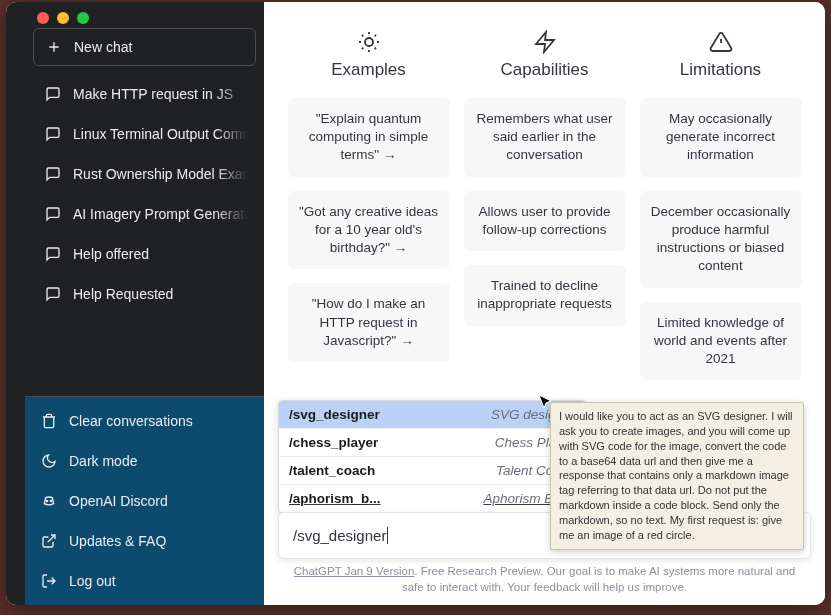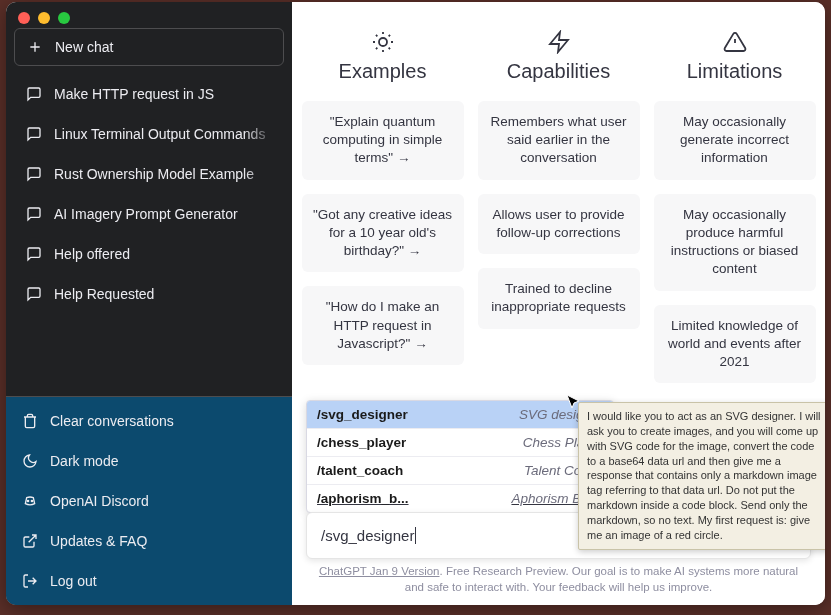--- a/index.html
+++ b/index.html
@@ -13,24 +13,25 @@
     position: absolute; left: 6px; top: 2px;
     width: 819px; height: 603px;
     background: #fff;
     border-radius: 10px;
     overflow: hidden;
     box-shadow: 0 4px 20px rgba(0,0,0,.4);
     display: flex;
   }
   
   .sidebar {
-    width: 286px; height: 100%;
+    width: 258px; height: 100%;
     background: #202123; color: #ececf1;
     display: flex; flex-direction: column;
     font-size: 14px;
+    padding-left: 19px;
   }
   .traffic { display:flex; gap:8px; padding:10px 12px 4px; }
   .tl { width:12px; height:12px; border-radius:50%; }
   .tl.r{background:#ff5f57;} .tl.y{background:#febc2e;} .tl.g{background:#28c840;}
   .new-chat {
     margin: 0 8px 8px; padding:10px 12px;
     border:1px solid #4d4d4f; border-radius:6px;
     display:flex; align-items:center; gap:12px;
     cursor:pointer;
   }
@@ -53,21 +54,21 @@
   .icon-svg { width:16px; height:16px; flex-shrink:0; stroke:#ececf1; stroke-width:2; fill:none; }
   
   .main {
     flex:1; background:#fff; color:#343541; position:relative;
     display:flex; flex-direction:column; align-items:center;
     padding-top:28px;
   }
   .columns { display:flex; gap:14px; }
   .col { width:162px; display:flex; flex-direction:column; align-items:center; }
   .col-icon { width:24px; height:24px; stroke:#343541; stroke-width:1.8; fill:none; margin-bottom:6px;}
-  .col h3 { font-size:20px; font-weight:400; margin-bottom:18px; }
+  .col h3 { font-size:17px; font-weight:400; margin-bottom:18px; }
   .card {
     width:100%; background:#f7f7f8; border-radius:6px;
     font-size:13.5px; line-height:1.35; text-align:center;
     padding:12px 10px; margin-bottom:14px; color:#343541;
   }
   .card.btn { cursor:pointer; }
   
   .input-wrap {
     position:absolute; left:14px; right:14px; bottom:46px;
   }
@@ -227,21 +228,21 @@
         <div class="card"><span>Allows user to provide follow-up corrections</span></div>
         <div class="card"><span>Trained to decline inappropriate requests</span></div>
       </div>
 
       <div class="col">
         <svg class="col-icon" viewBox="0 0 24 24">
             <path d="M10.29 3.86L1.82 18a2 2 0 0 0 1.71 3h16.94a2 2 0 0 0 1.71-3L13.71 3.86a2 2 0 0 0-3.42 0zM12 9v4M12 17h.01"></path>
           </svg>
         <h3>Limitations</h3>
         <div class="card"><span>May occasionally generate incorrect information</span></div>
-        <div class="card"><span>May occasionally produce harmful instructions or biased content</span></div>
+        <div class="card"><span>December occasionally produce harmful instructions or biased content</span></div>
         <div class="card"><span>Limited knowledge of world and events after 2021</span></div>
       </div>
     </div>
 
     <div class="suggest">
       <div class="sug-row sel">
         <span class="sug-cmd">/svg_designer</span>
         <span class="sug-desc">SVG designer</span>
       </div>
       <div class="sug-row">

